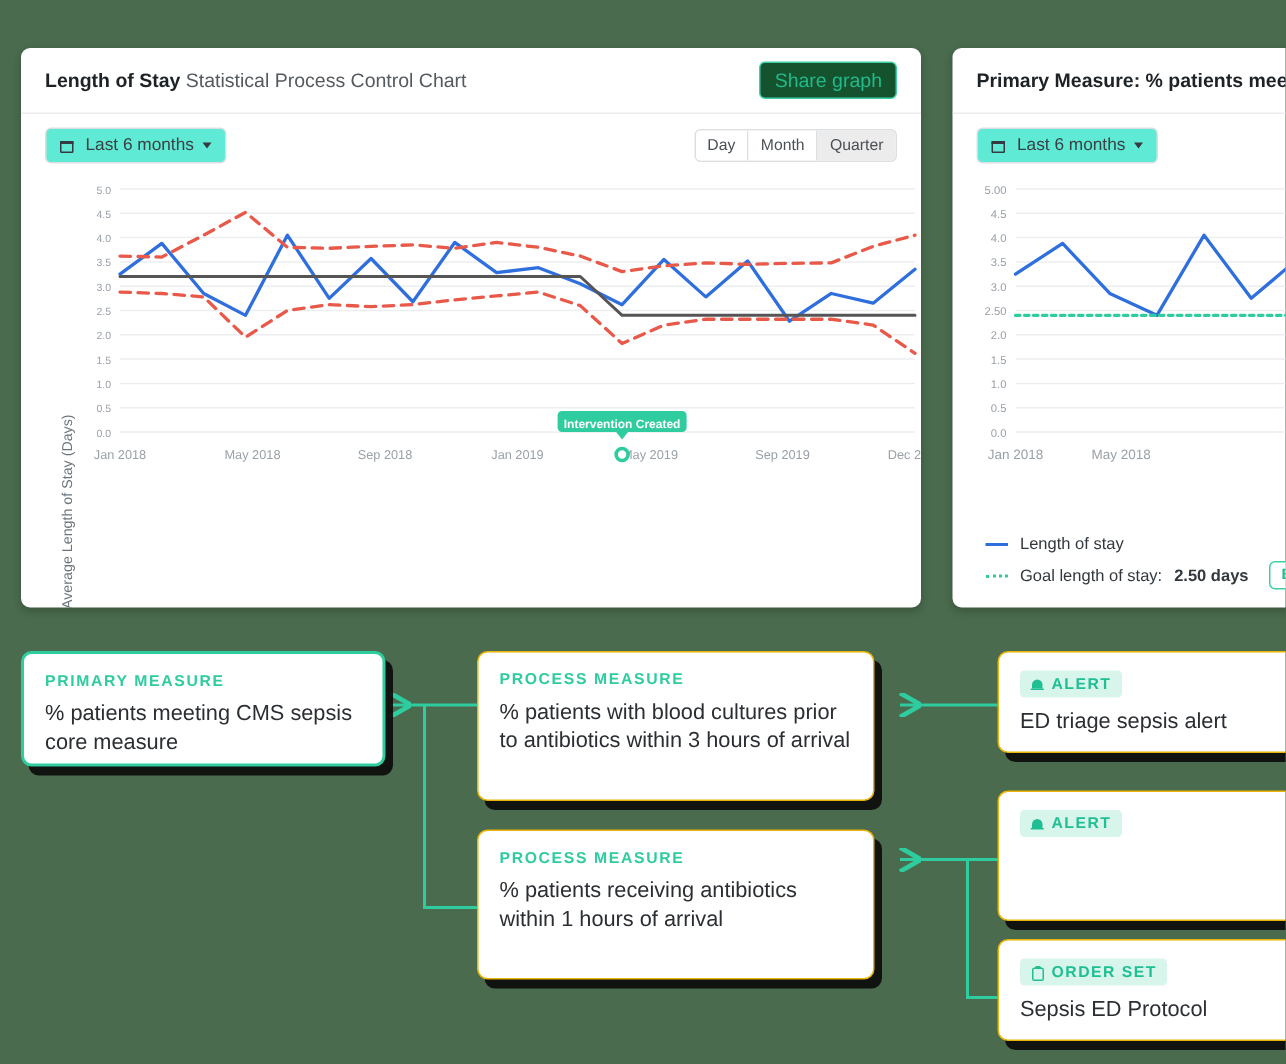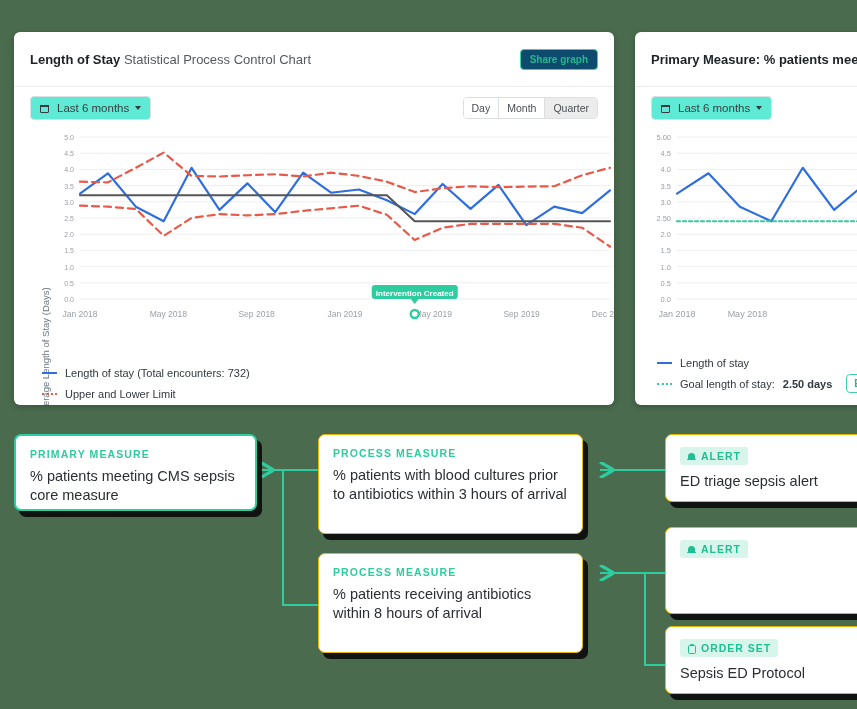--- a/index.html
+++ b/index.html
@@ -13,28 +13,28 @@
 
   
   .panel{
     position:absolute;background:#ffffff;border-radius:6px;
     box-shadow:0 2px 6px rgba(0,0,0,.22);overflow:hidden;
   }
   #panel-los{left:14px;top:32px;width:600px;height:373px;}
   #panel-pm{left:635px;top:32px;width:260px;height:373px;}
 
   .panel-head{
-    height:55px;display:flex;align-items:center;justify-content:space-between;
+    height:44px;display:flex;align-items:center;justify-content:space-between;
     padding:0 16px;border-bottom:1px solid #ececec;box-sizing:border-box;
   }
   .panel-title{font-size:13px;color:#555a5e;white-space:nowrap;}
   .panel-title b{color:#1d2226;font-weight:bold;}
   .share-btn{
-    border:1px solid #3ecfa6;color:#23b98c;background:#0c4a6e;
-    font-size:10px;font-weight:bold;border-radius:4px;
+    border:1px solid #3ecfa6;color:#23b98c;background:#14532d;
+    font-size:13px;font-weight:normal;border-radius:4px;
     padding:4px 9px;cursor:pointer;white-space:nowrap;
   }
 
   .panel-toolbar{
     height:42px;display:flex;align-items:center;justify-content:space-between;
     padding:0 16px;box-sizing:border-box;
   }
   .date-pick{
     display:inline-flex;align-items:center;gap:6px;
     border:1px solid #dcdfe2;border-radius:4px;background:#5eead4;
@@ -176,34 +176,20 @@
           <polyline points="66,66.32 93.89473684210526,66.32 121.78947368421052,66.32 149.68421052631578,66.32 177.57894736842104,66.32 205.4736842105263,66.32 233.36842105263156,66.32 261.2631578947368,66.32 289.1578947368421,66.32 317.05263157894734,66.32 344.9473684210526,66.32 372.8421052631579,66.32 400.7368421052631,92.24000000000001 428.63157894736844,92.24000000000001 456.52631578947364,92.24000000000001 484.42105263157896,92.24000000000001 512.3157894736842,92.24000000000001 540.2105263157895,92.24000000000001 568.1052631578947,92.24000000000001 596,92.24000000000001" fill="none" stroke="#555555" stroke-width="2" stroke-linejoin="round" stroke-linecap="round"></polyline>
           <g>
             <rect x="357.7368421052631" y="156" width="86" height="14" rx="3" fill="#2ecc9f"></rect>
             <text x="400.7368421052631" y="167" text-anchor="middle" font-size="8" fill="#ffffff" font-weight="bold" font-family="&quot;Liberation Sans&quot;, sans-serif">Intervention Created</text>
             <path d="M396.7368421052631,170 L400.7368421052631,175 L404.7368421052631,170 Z" fill="#2ecc9f"></path>
             <circle cx="400.7368421052631" cy="185" r="4" fill="#ffffff" stroke="#2ecc9f" stroke-width="2.4"></circle>
           </g>
         </svg>
     </div>
 
-    <div class="legend" style="top:330px;">
-      <div class="row">
-        <i class="lkey lsolid-blue"></i>
-        <span>Length of stay (Total encounters: 732)</span>
-      </div>
-      <div class="row">
-        <i class="lkey ldash-red"></i>
-        <span>Upper and Lower Limit</span>
-      </div>
-      <div class="row">
-        
-        
-      </div>
-    </div>
   </div>
 
   <div class="panel" id="panel-pm">
     <div class="panel-head">
       <div class="panel-title"><b>Primary Measure: % patients meeting</b></div>
     </div>
 
     <div class="panel-toolbar">
       <div class="date-pick">
         <i class="cal-ico"></i>
@@ -278,21 +264,21 @@
     <div class="card-text">% patients meeting CMS sepsis core measure</div>
   </div>
 
   <div class="card plain" style="left:318px;top:434px;width:265px;height:100px;">
     <div class="kicker">PROCESS MEASURE</div>
     <div class="card-text">% patients with blood cultures prior to antibiotics within 3 hours of arrival</div>
   </div>
 
   <div class="card plain" style="left:318px;top:553px;width:265px;height:100px;">
     <div class="kicker">PROCESS MEASURE</div>
-    <div class="card-text">% patients receiving antibiotics within 8 hours of arrival</div>
+    <div class="card-text">% patients receiving antibiotics within 1 hours of arrival</div>
   </div>
 
   <div class="card plain" style="left:665px;top:434px;width:205px;height:68px;">
     <div class="badge">
       <i class="bell"></i>
       <span class="t">ALERT</span>
     </div>
     <div class="card-text">ED triage sepsis alert</div>
   </div>
 

